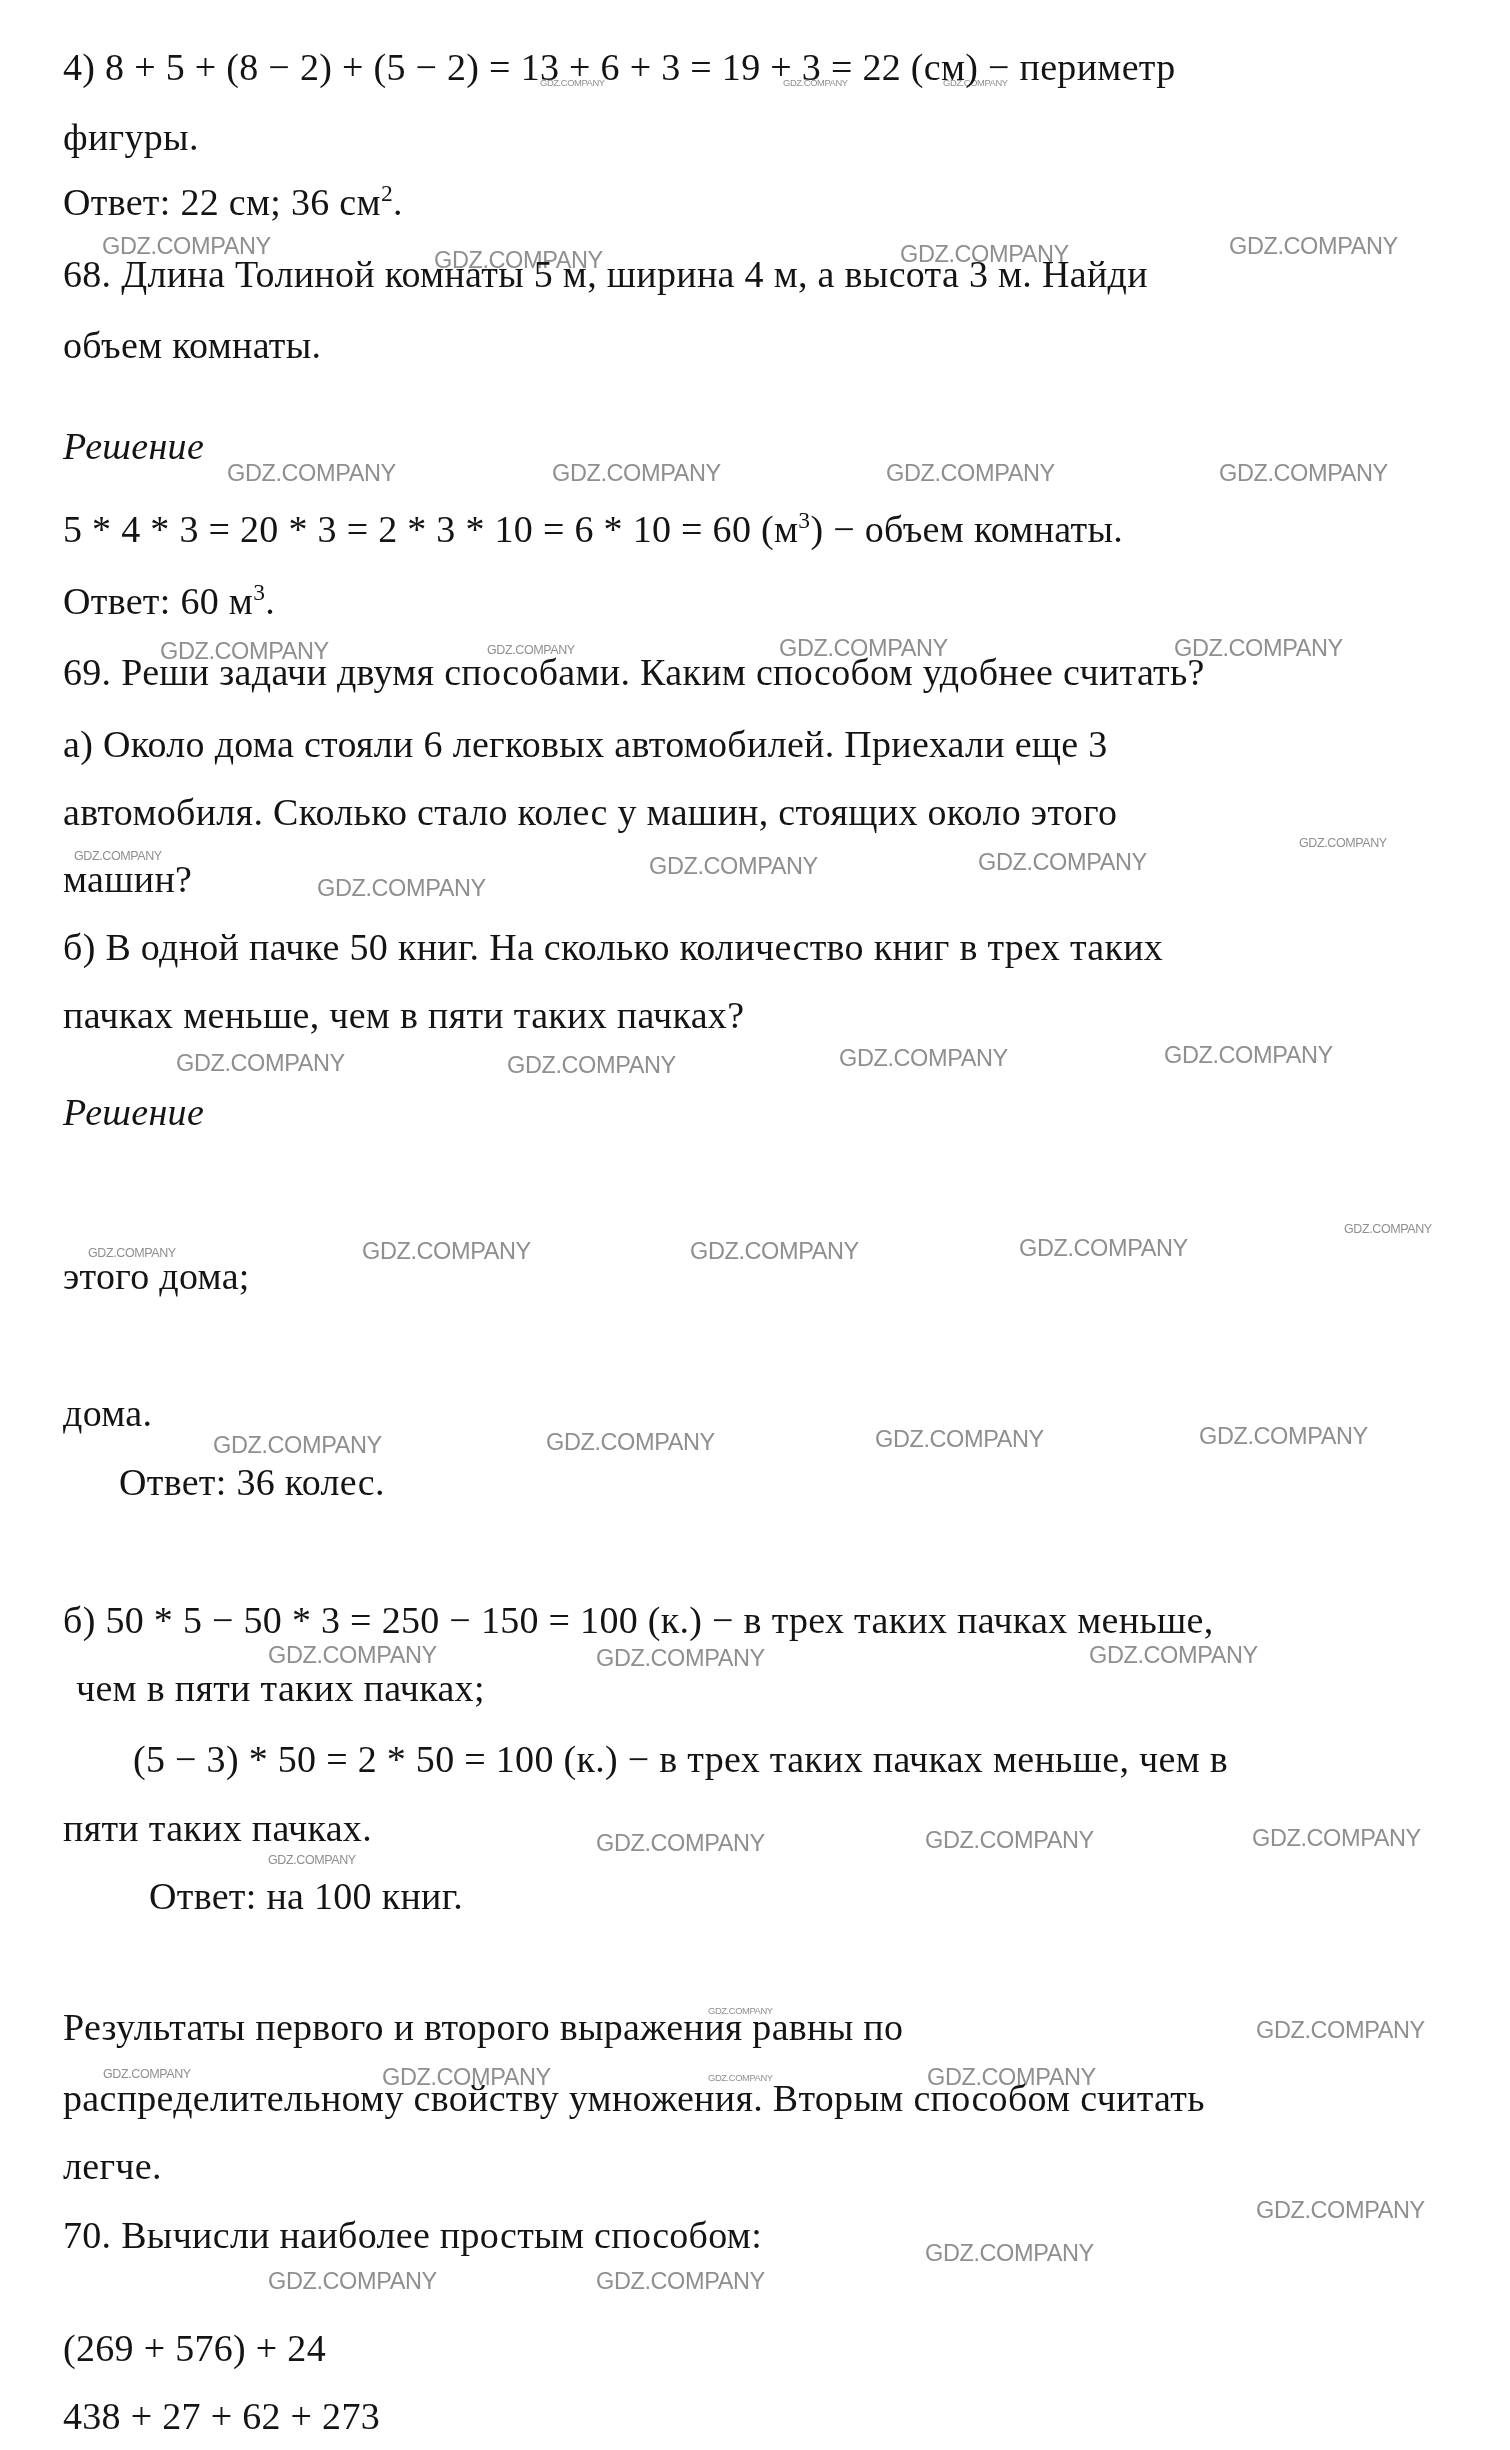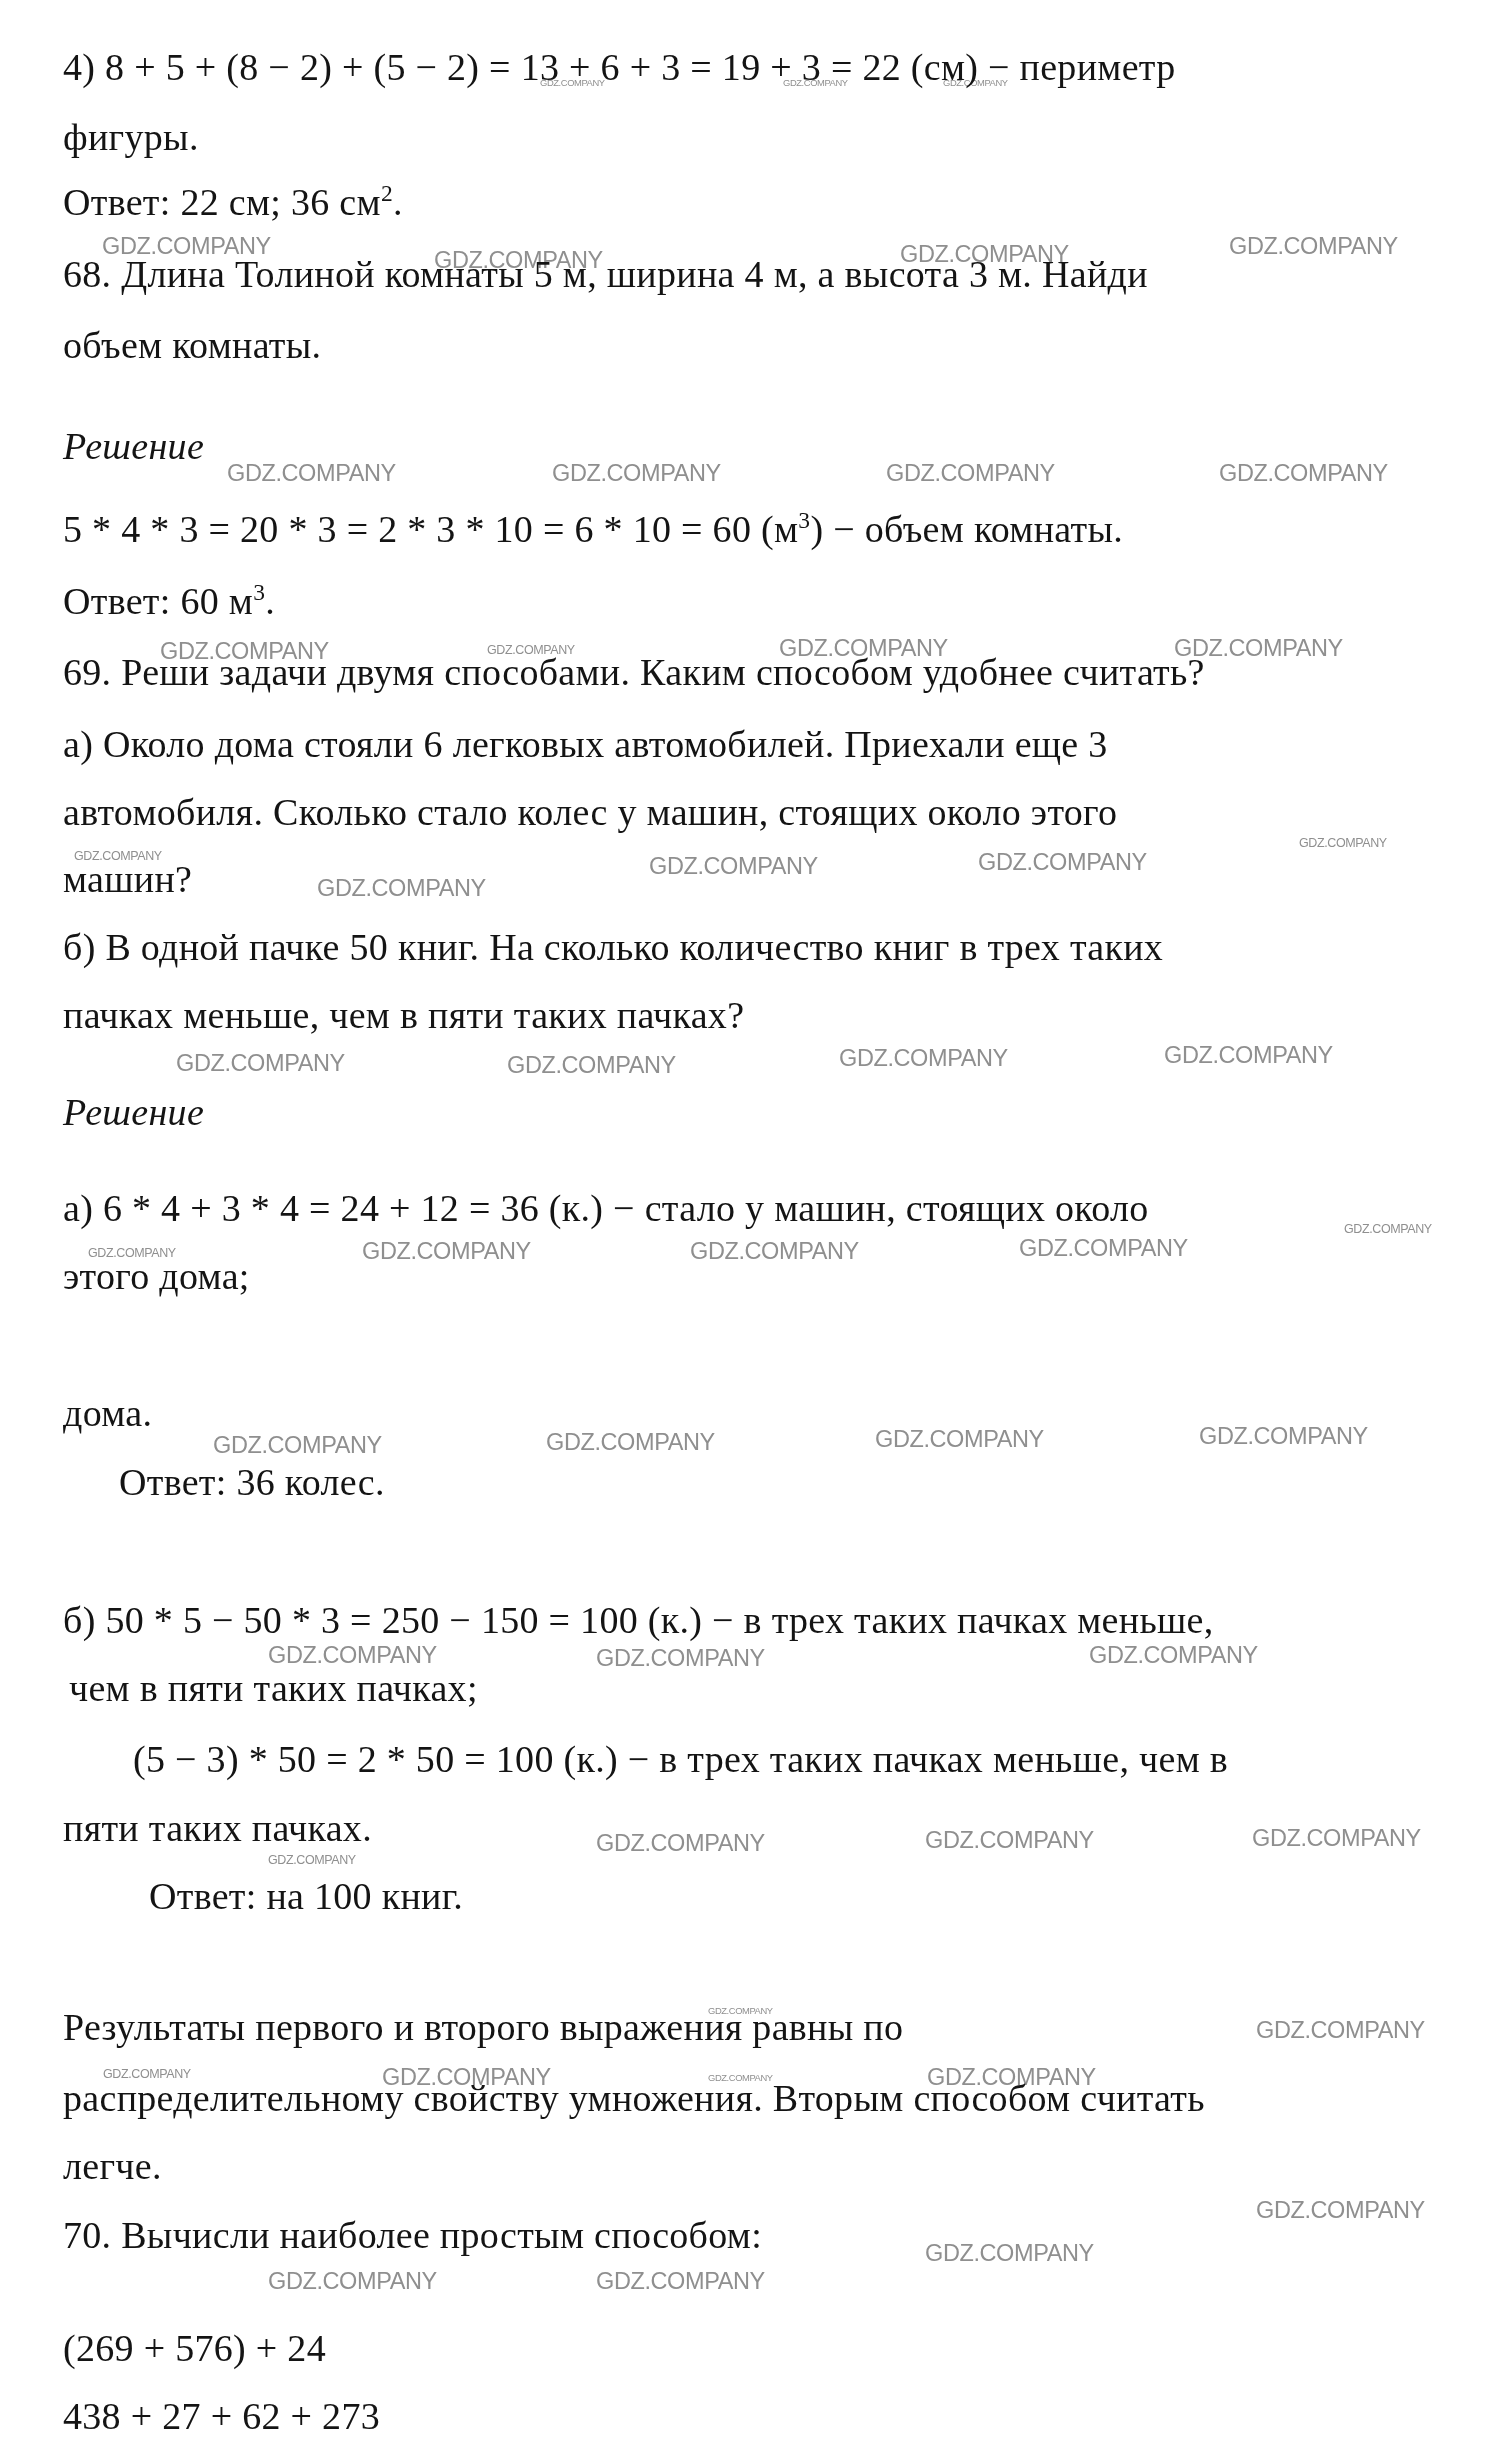--- a/index.html
+++ b/index.html
@@ -122,27 +122,26 @@
 
   <div class="ln" style="top:652px;left:63px">69. Реши задачи двумя способами. Каким способом удобнее считать?</div>
   <div class="ln" style="top:724px;left:63px">а) Около дома стояли 6 легковых автомобилей. Приехали еще 3</div>
   <div class="ln" style="top:792px;left:63px">автомобиля. Сколько стало колес у машин, стоящих около этого</div>
   <div class="ln" style="top:859px;left:63px">машин?</div>
   <div class="ln" style="top:927px;left:63px">б) В одной пачке 50 книг. На сколько количество книг в трех таких</div>
   <div class="ln" style="top:995px;left:63px">пачках меньше, чем в пяти таких пачках?</div>
 
   <div class="ln italic" style="top:1092px;left:63px">Решение</div>
 
-  <div class="ln" style="top:1188px;left:63px">а) 6 * 4 + 3 * 4 = 24 + 12 = 36 (к.) − стало у машин, стоящих около</div>
   <div class="ln" style="top:1256px;left:63px">этого дома;</div>
   <div class="ln" style="top:1393px;left:63px">дома.</div>
   <div class="ln" style="top:1462px;left:119px">Ответ: 36 колес.</div>
 
   <div class="ln" style="top:1600px;left:63px">б)  50 * 5 − 50 * 3 = 250 − 150 = 100 (к.) − в трех таких пачках меньше,</div>
-  <div class="ln" style="top:1668px;left:69px">чем в пяти таких пачках;</div>
+  <div class="ln" style="top:1668px;left:76px">чем в пяти таких пачках;</div>
   <div class="ln" style="top:1739px;left:133px">(5 − 3) * 50 = 2 * 50 = 100 (к.) − в трех таких пачках меньше, чем в</div>
   <div class="ln" style="top:1808px;left:63px">пяти таких пачках.</div>
   <div class="ln" style="top:1876px;left:149px">Ответ: на 100 книг.</div>
 
   <div class="ln" style="top:2078px;left:63px">распределительному свойству умножения. Вторым способом считать</div>
   <div class="ln" style="top:2007px;left:63px">Результаты первого и второго выражения равны по</div>
   <div class="ln" style="top:2146px;left:63px">легче.</div>
 
   <div class="ln" style="top:2215px;left:63px">70.  Вычисли наиболее простым способом:</div>
   <div class="ln" style="top:2328px;left:63px">(269 + 576) + 24</div>

